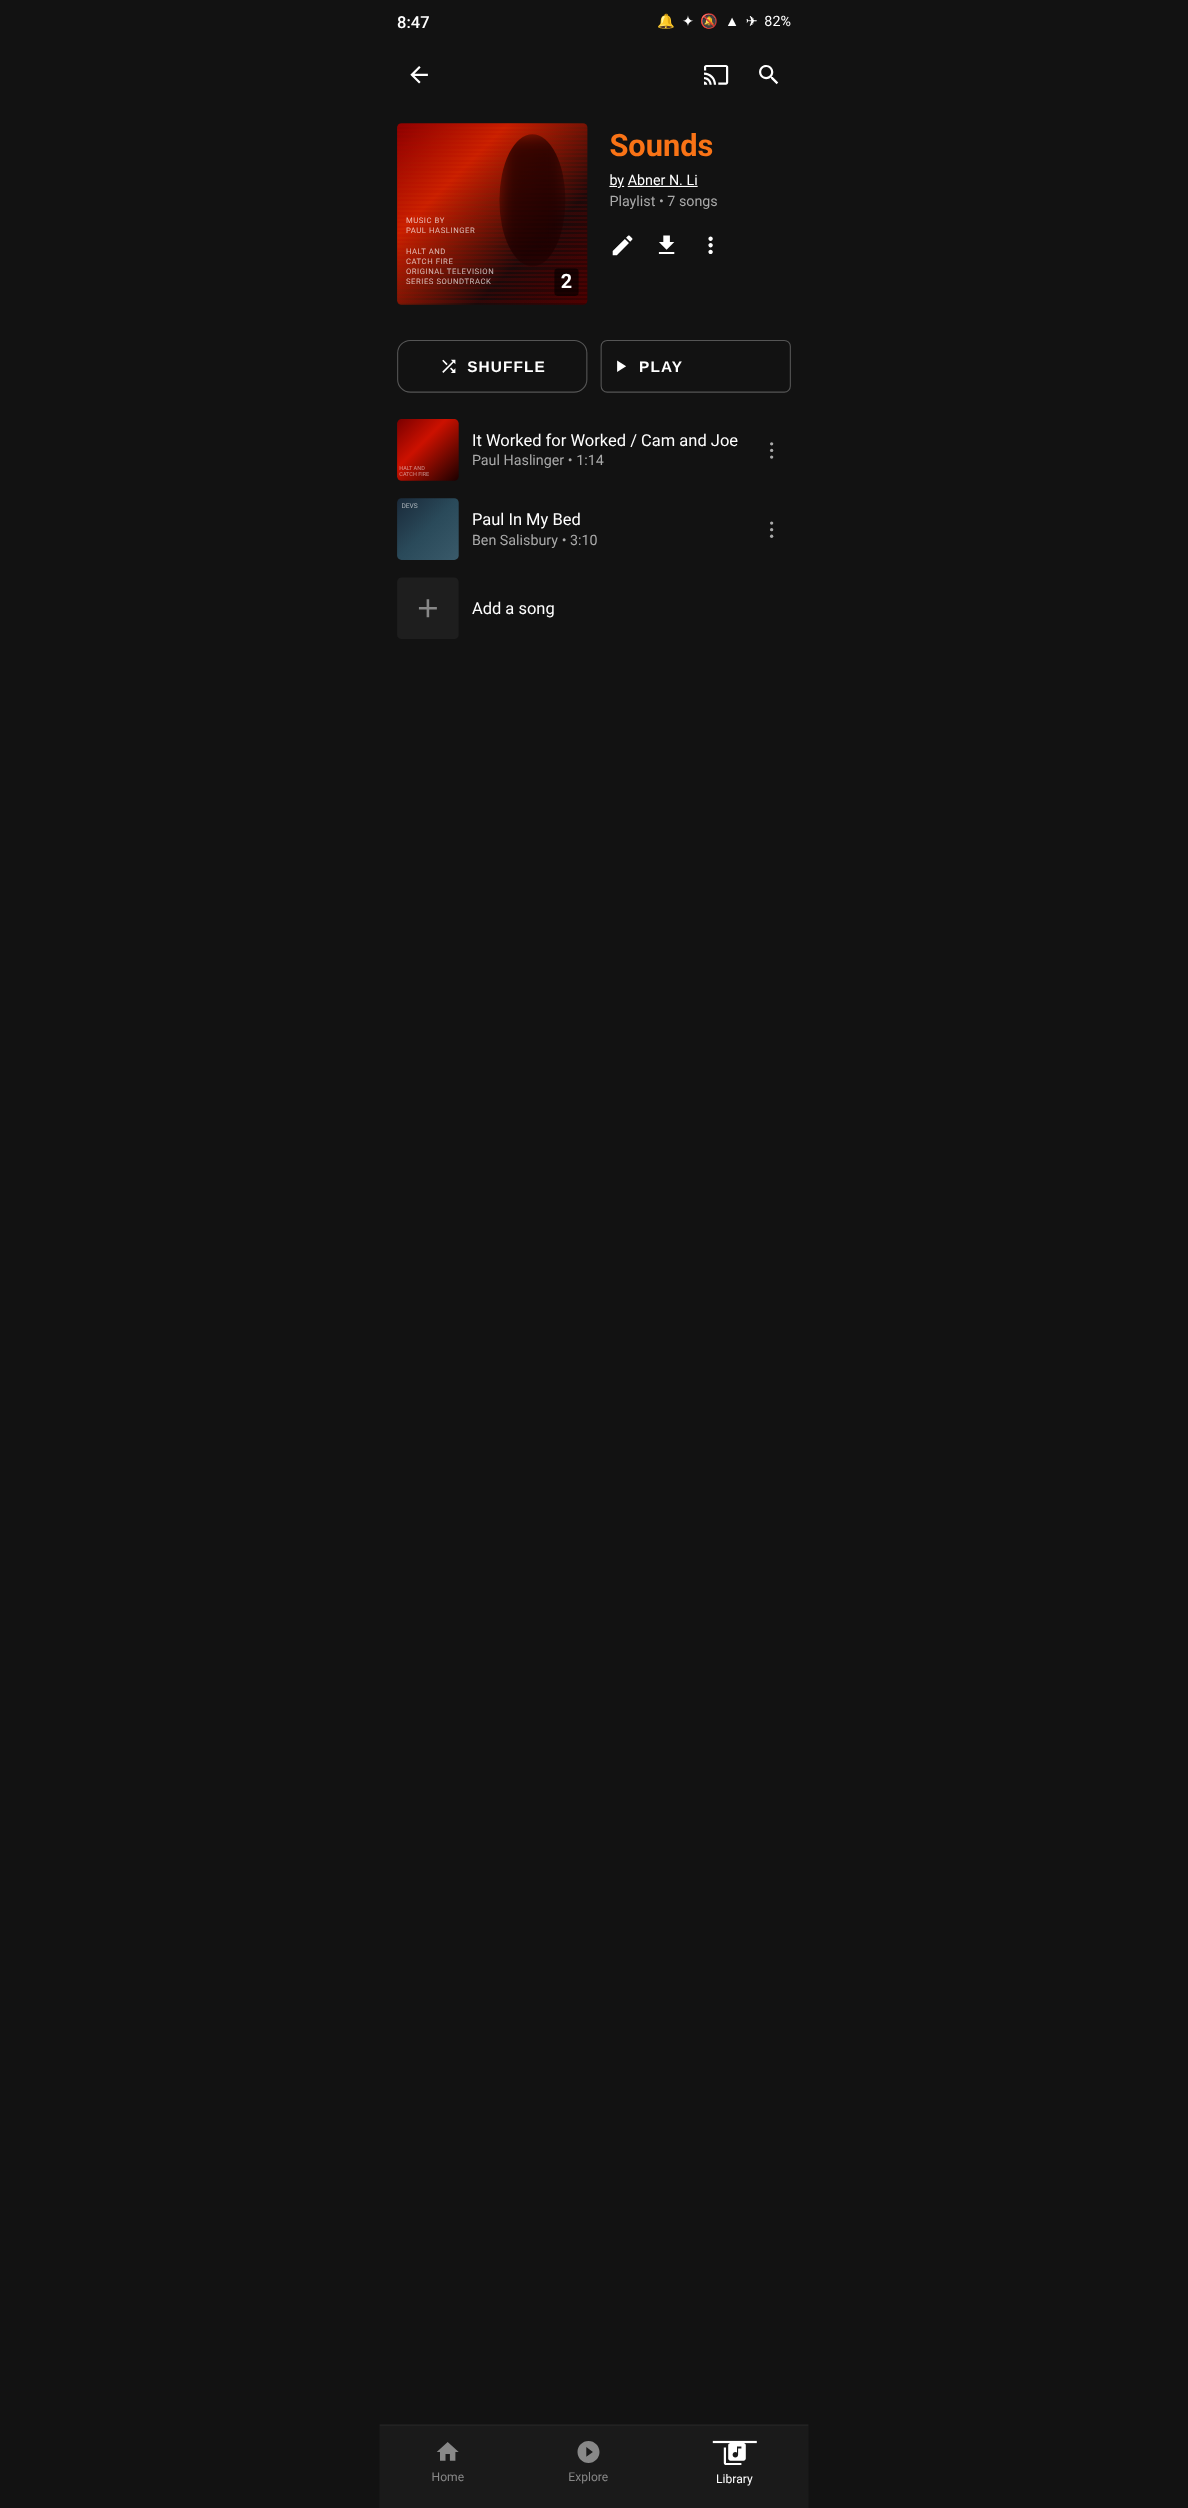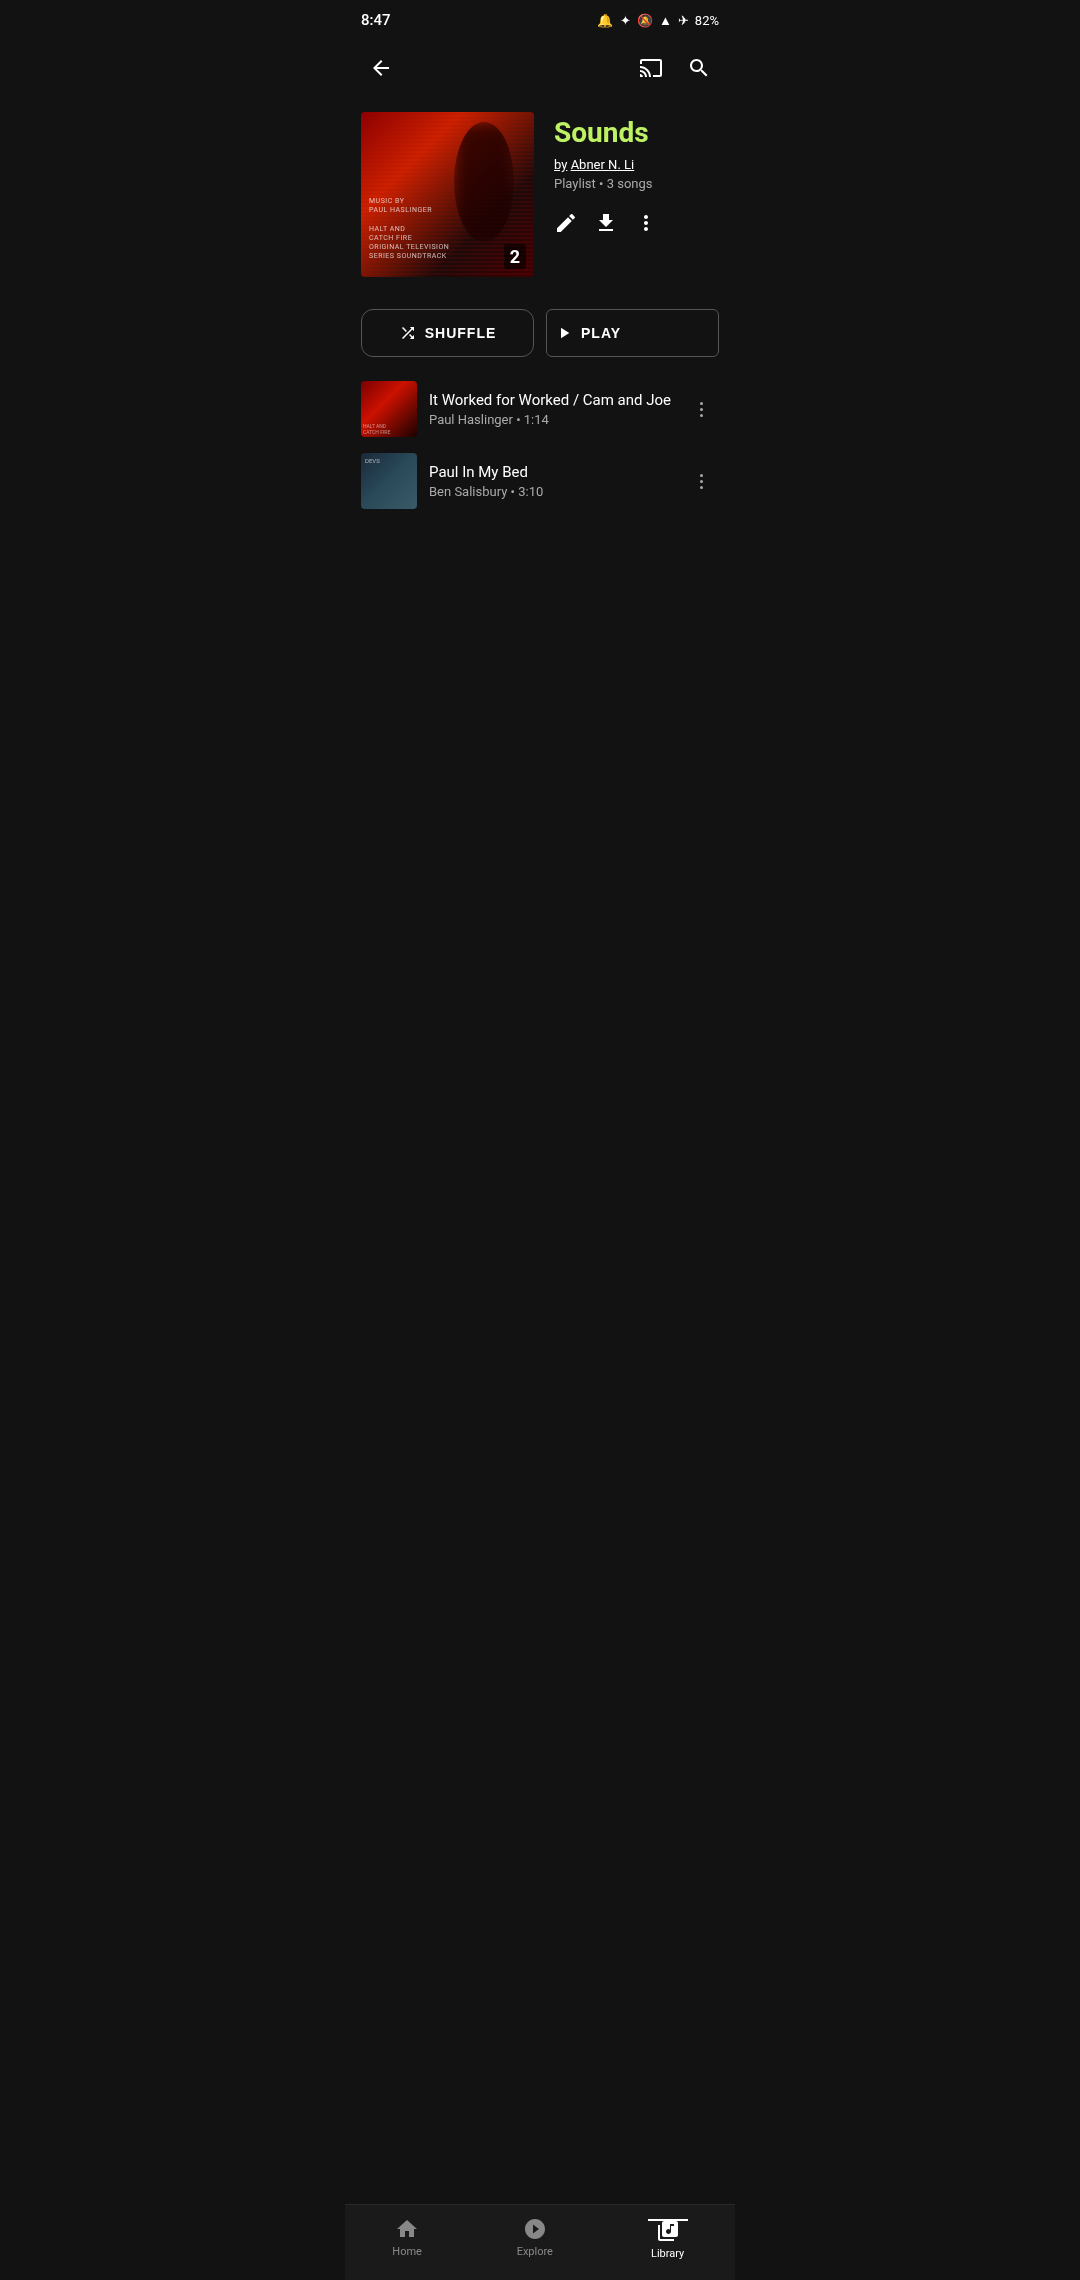--- a/index.html
+++ b/index.html
@@ -133,21 +133,21 @@
     }
 
     .hero-info {
       flex: 1;
       padding-top: 4px;
     }
 
     .playlist-title {
       font-size: 28px;
       font-weight: 700;
-      color: #bef264;
+      color: #f97316;
       margin-bottom: 8px;
     }
 
     .playlist-author {
       font-size: 13px;
       color: #aaaaaa;
       margin-bottom: 4px;
     }
 
     .playlist-author span {
@@ -432,21 +432,21 @@
   </div>
   <div class="hero-info">
     <div class="playlist-title">Sounds</div>
     <div class="playlist-author">
       <span>by</span>
       <span style="cursor:pointer;">Abner N. Li</span>
     </div>
     <div class="playlist-meta">
       <span>Playlist</span>
       <span> • </span>
-      <span>3 songs</span>
+      <span>7 songs</span>
     </div>
     <div class="action-buttons">
       <div class="action-btn">
         <span class="action-btn-icon">
           <svg width="24" height="24" viewBox="0 0 24 24" fill="white">
             <path d="M3 17.25V21h3.75L17.81 9.94l-3.75-3.75L3 17.25zM20.71 7.04c.39-.39.39-1.02 0-1.41l-2.34-2.34c-.39-.39-1.02-.39-1.41 0l-1.83 1.83 3.75 3.75 1.83-1.83z"></path>
           </svg>
         </span>
       </div>
       <div class="action-btn">
@@ -524,20 +524,28 @@
     <div class="song-more-btn">
       <div class="three-dots">
         <div class="dot"></div>
         <div class="dot"></div>
         <div class="dot"></div>
       </div>
     </div>
   </div>
 
 
+  <div class="add-song-item">
+    <div class="add-song-thumb">
+      <svg width="28" height="28" viewBox="0 0 24 24" fill="#888888">
+        <path d="M19 13h-6v6h-2v-6H5v-2h6V5h2v6h6v2z"></path>
+      </svg>
+    </div>
+    <div class="add-song-label">Add a song</div>
+  </div>
 
 </div>
 
 <div class="bottom-nav">
   <div class="nav-tab">
     <svg width="24" height="24" viewBox="0 0 24 24" fill="#888888">
       <path d="M10 20v-6h4v6h5v-8h3L12 3 2 12h3v8z"></path>
     </svg>
     <span class="nav-tab-label">Home</span>
   </div>

